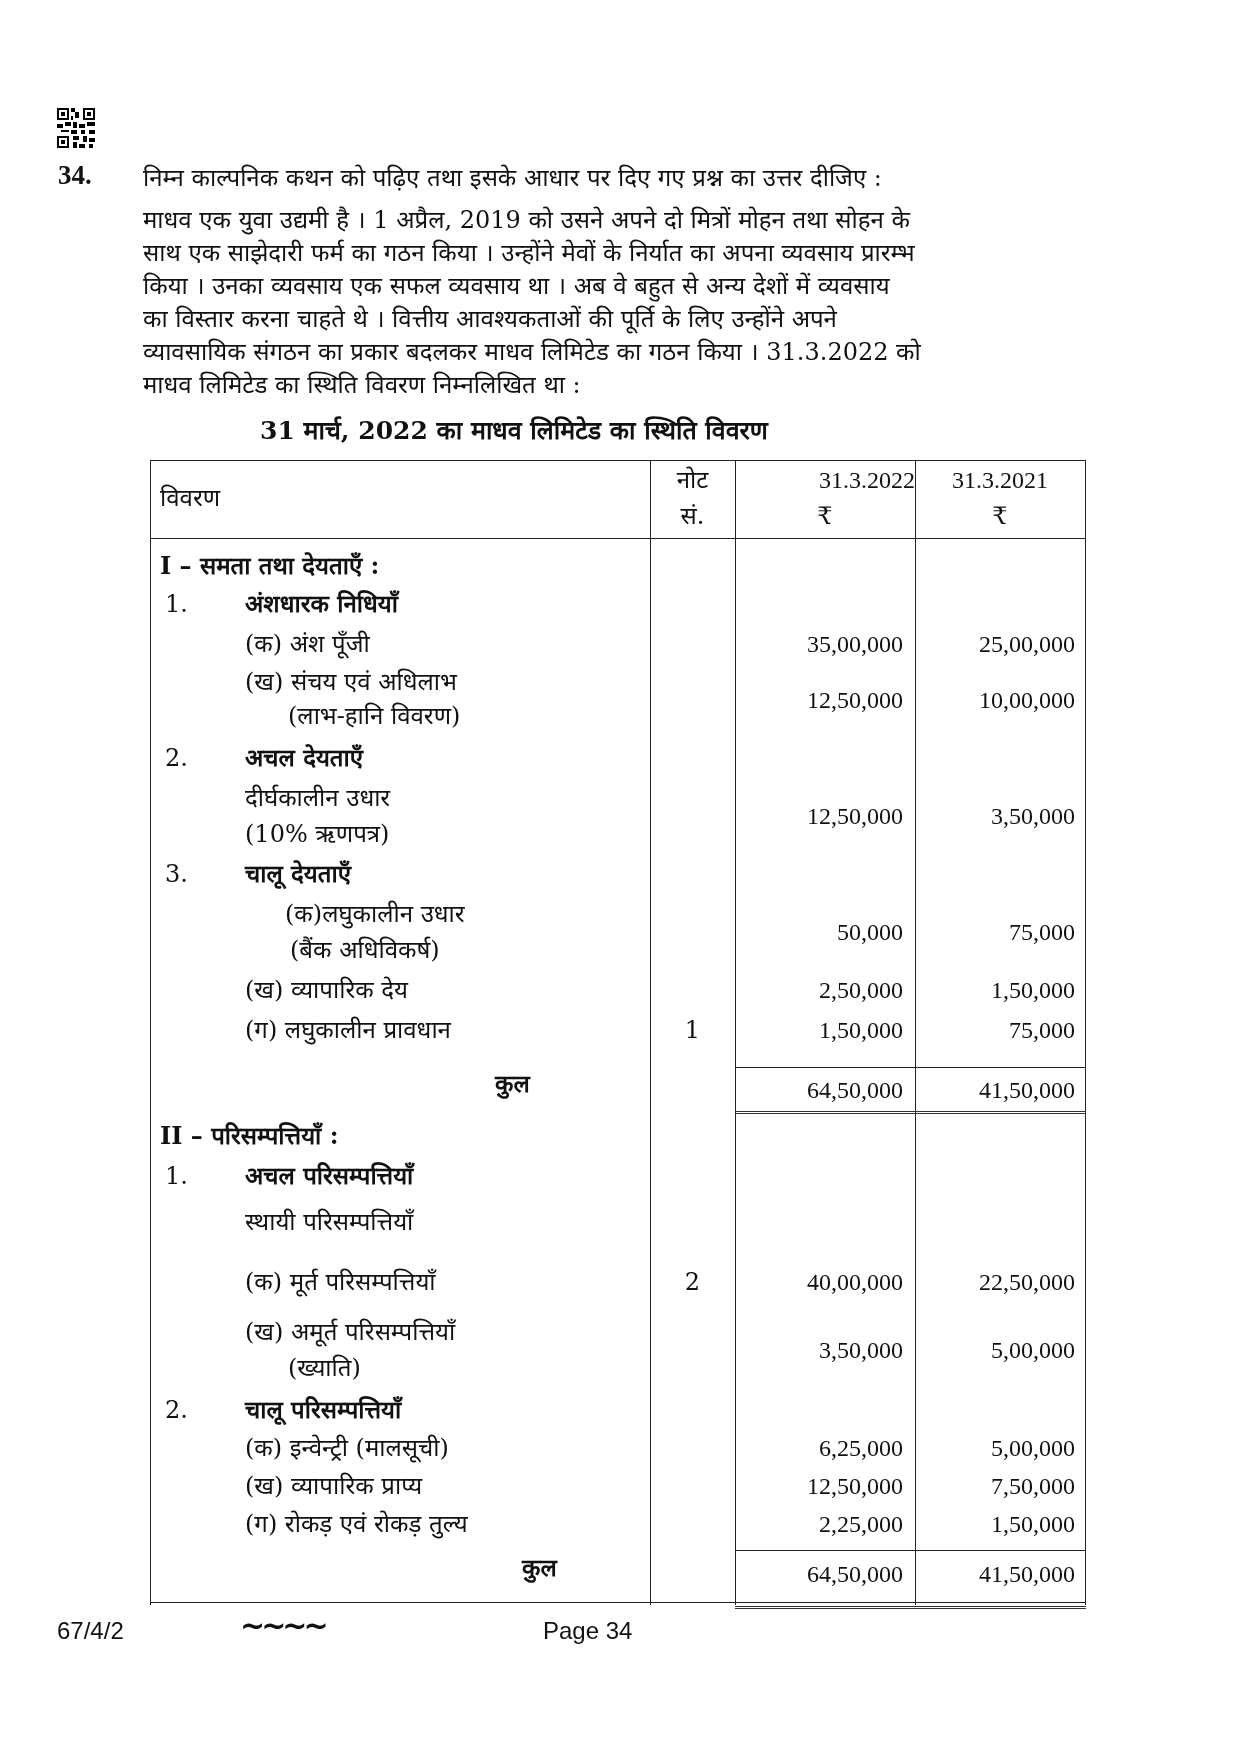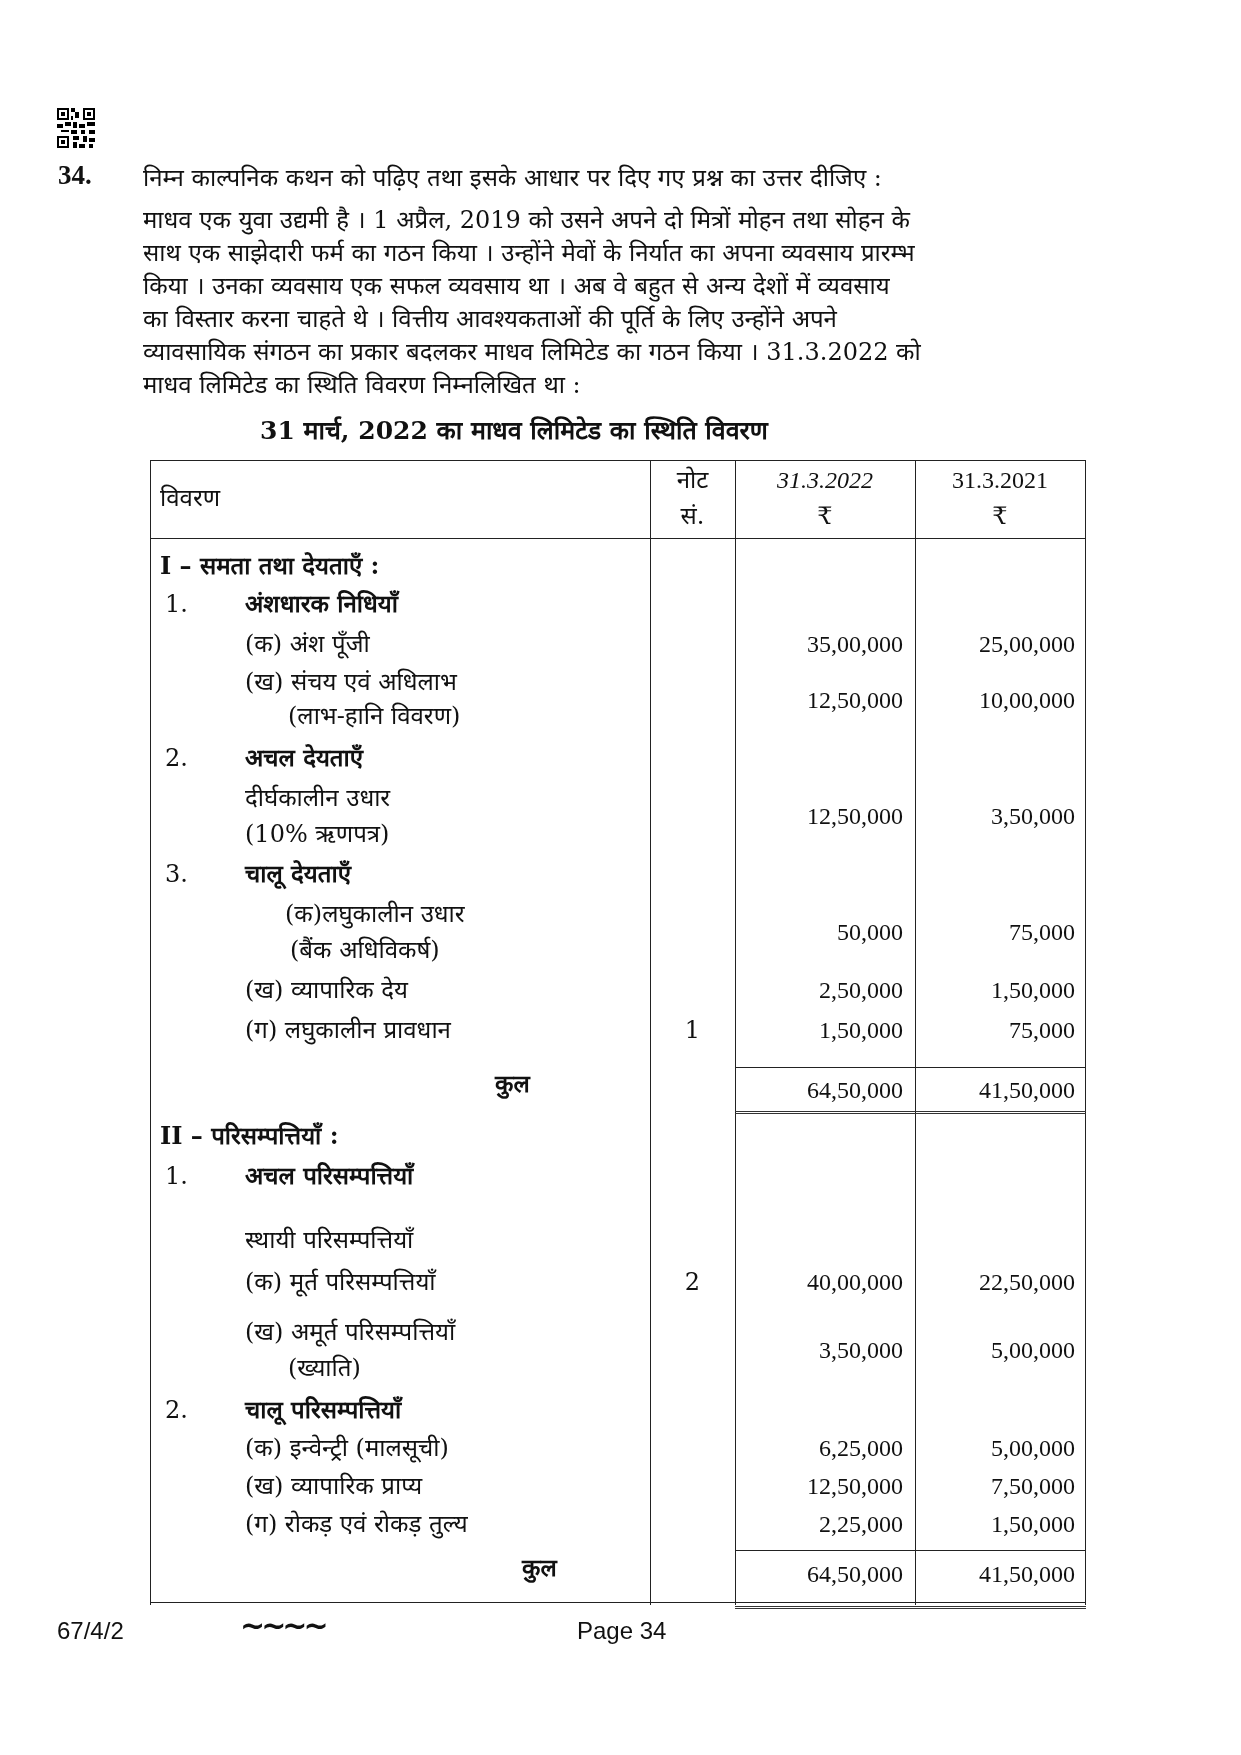--- a/index.html
+++ b/index.html
@@ -44,21 +44,21 @@
     .bold { font-weight: bold; }
     .footer-code {
       position: absolute; left: 57px; top: 1617px; font-size: 24px;
       font-family: "Liberation Sans", "DejaVu Sans", sans-serif;
     }
     .footer-wave {
       position: absolute; left: 240px; top: 1608px; font-size: 30px; font-weight: bold; letter-spacing: -4px;
       font-family: "DejaVu Sans", sans-serif;
     }
     .footer-page {
-      position: absolute; left: 577px; top: 1617px; font-size: 24px;
+      position: absolute; left: 543px; top: 1617px; font-size: 24px;
       font-family: "Liberation Sans", "DejaVu Sans", sans-serif;
     }
   </style>
 </head>
 <body>
 
 <div class="qr">
   <svg width="38" height="40" viewBox="0 0 19 20">
     <rect x="0" y="0" width="6" height="6" fill="#000"></rect>
       <rect x="1" y="1" width="4" height="4" fill="#fff"></rect>
@@ -116,21 +116,21 @@
   <div class="hl" style="left:0; width:936px; top:78px;"></div>
   <div class="hl" style="left:585px; width:351px; top:607px;"></div>
   <div class="hl thick" style="left:585px; width:351px; top:651px;"></div>
   <div class="hl" style="left:585px; width:351px; top:1090px;"></div>
   <div class="hl" style="left:0; width:936px; top:1142px;"></div>
   <div class="hl thick" style="left:585px; width:351px; top:1146px;"></div>
 
   <div class="cell-txt hdr" style="left:10px; top:22px;">विवरण</div>
   <div class="cell-txt hdr" style="left:500px; width:85px; text-align:center; top:4px;">नोट</div>
   <div class="cell-txt hdr" style="left:500px; width:85px; text-align:center; top:40px;">सं.</div>
-  <div class="amt" style="left:585px; width:180px; text-align:center; top:4px;font-style:italic;">31.3.2022</div>
+  <div class="amt" style="left:585px; width:180px; top:4px;">31.3.2022</div>
   <div class="amt" style="left:585px; width:180px; text-align:center; top:40px;">₹</div>
   <div class="amt" style="left:765px; width:170px; text-align:center; top:4px;">31.3.2021</div>
   <div class="amt" style="left:765px; width:170px; text-align:center; top:40px;">₹</div>
 
   <div class="cell-txt bold" style="left:10px; top:90px;">I – समता तथा देयताएँ :</div>
   <div class="cell-txt" style="left:15px; top:128px;">1.</div>
   <div class="cell-txt bold" style="left:95px; top:128px;">अंशधारक निधियाँ</div>
 
   <div class="cell-txt" style="left:95px; top:168px;">(क) अंश पूँजी</div>
   <div class="amt" style="left:585px; width:168px; top:168px;">35,00,000</div>
@@ -164,21 +164,21 @@
   <div class="amt" style="left:585px; width:168px; top:554px;">1,50,000</div>
   <div class="amt" style="left:765px; width:160px; top:554px;">75,000</div>
 
   <div class="cell-txt bold" style="left:345px; top:608px; font-family:'DejaVu Sans', sans-serif;">कुल</div>
   <div class="amt" style="left:585px; width:168px; top:614px;">64,50,000</div>
   <div class="amt" style="left:765px; width:160px; top:614px;">41,50,000</div>
 
   <div class="cell-txt bold" style="left:10px; top:660px;">II – परिसम्पत्तियाँ :</div>
   <div class="cell-txt" style="left:15px; top:700px;">1.</div>
   <div class="cell-txt bold" style="left:95px; top:700px;">अचल परिसम्पत्तियाँ</div>
-  <div class="cell-txt" style="left:95px; top:764px;">स्थायी परिसम्पत्तियाँ</div>
+  <div class="cell-txt" style="left:95px; top:746px;">स्थायी परिसम्पत्तियाँ</div>
 
   <div class="cell-txt" style="left:95px; top:806px;">(क) मूर्त परिसम्पत्तियाँ</div>
   <div class="cell-txt" style="left:500px; width:85px; text-align:center; top:806px;">2</div>
   <div class="amt" style="left:585px; width:168px; top:806px;">40,00,000</div>
   <div class="amt" style="left:765px; width:160px; top:806px;">22,50,000</div>
 
   <div class="cell-txt" style="left:95px; top:856px;">(ख) अमूर्त परिसम्पत्तियाँ</div>
   <div class="cell-txt" style="left:138px; top:892px;">(ख्याति)</div>
   <div class="amt" style="left:585px; width:168px; top:874px;">3,50,000</div>
   <div class="amt" style="left:765px; width:160px; top:874px;">5,00,000</div>

